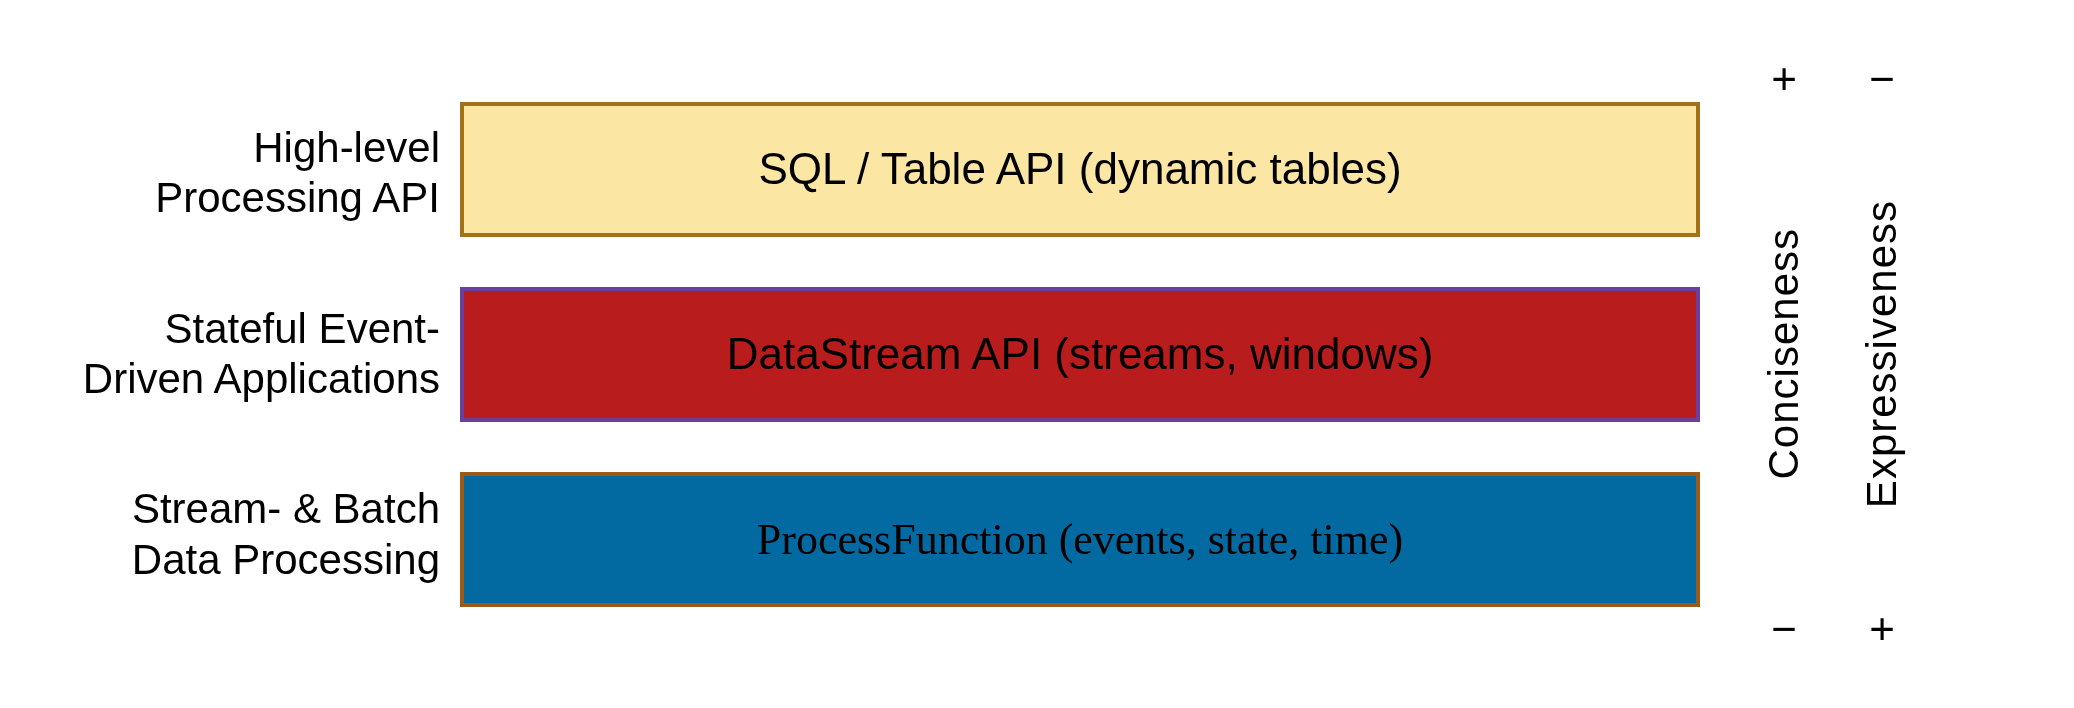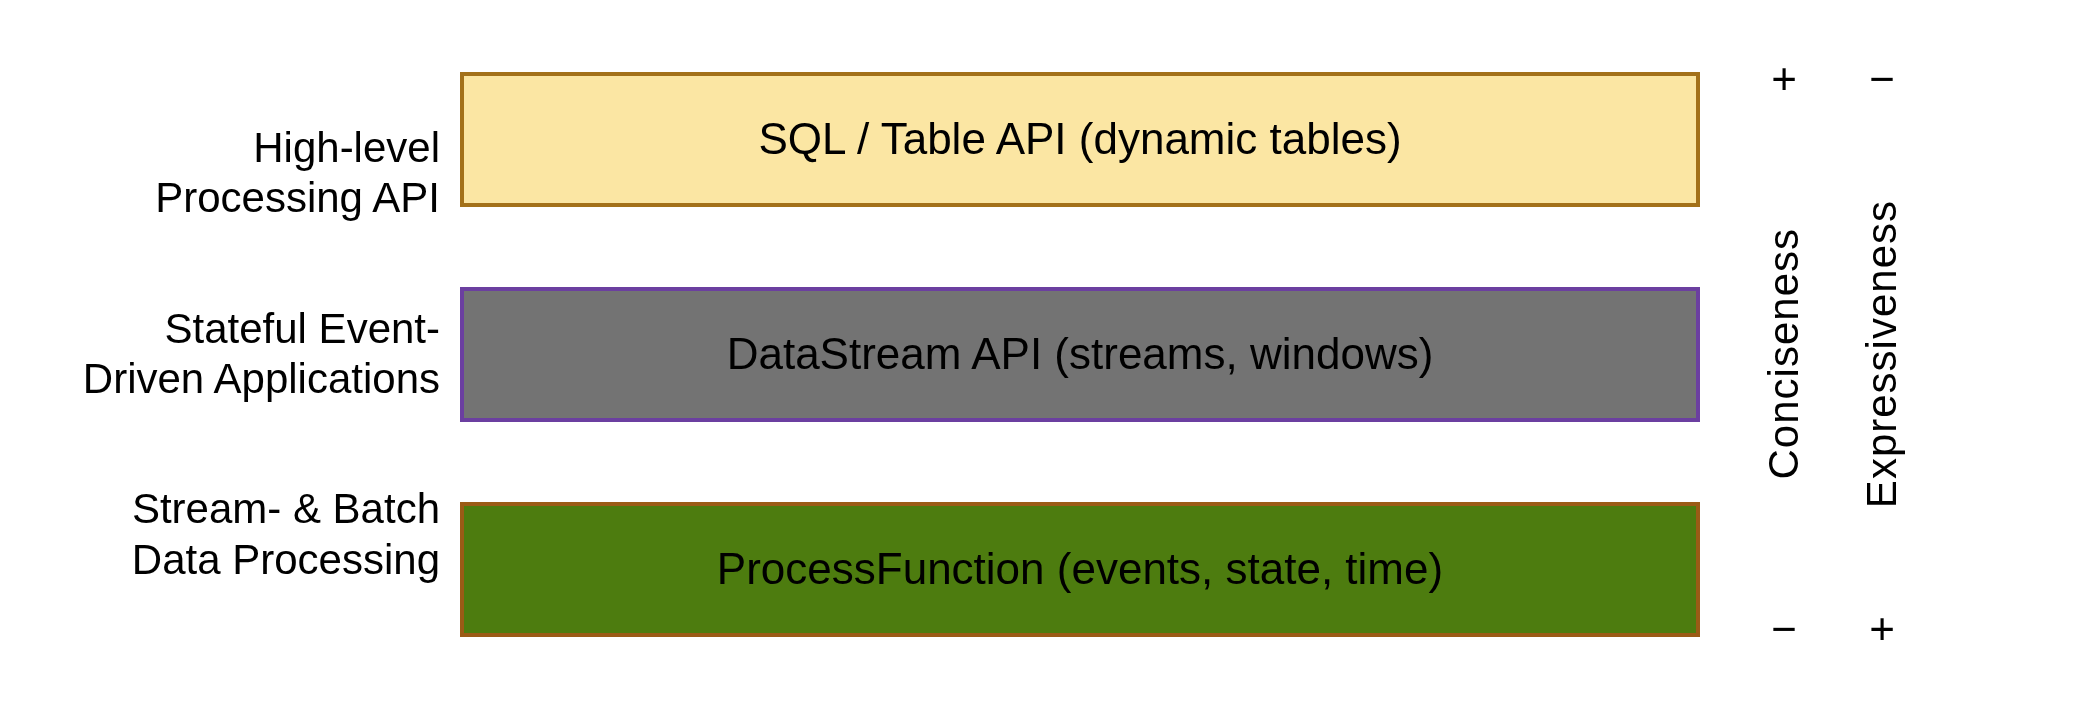--- a/index.html
+++ b/index.html
@@ -31,45 +31,46 @@
     .label-block {
       text-align: right;
       font-size: 42px;
       line-height: 1.2;
       color: #000;
       font-weight: 400;
     }
     .layers-col {
       display: flex;
       flex-direction: column;
-      gap: 80px;
+      gap: 50px;
       flex-grow: 1;
       max-width: 1240px;
     }
     .layer-box {
       border: 4px solid;
       height: 135px;
       display: flex;
       align-items: center;
       justify-content: center;
       font-size: 44px;
       color: #000;
       font-weight: 400;
     }
     .layer-1 {
       background: #fbe6a3;
       border-color: #a3711a;
     }
     .layer-2 {
-      background: #737373;
+      background: #b91c1c;
       border-color: #6b3fa0;
     }
     .layer-3 {
-      background: #4d7c0f;
+      background: #0369a1;
       border-color: #9b5b16;
+      font-family: Liberation Serif, serif;
     }
     .axes-col {
       display: flex;
       flex-direction: row;
       gap: 50px;
       margin-left: 60px;
       height: 600px;
       align-items: center;
     }
     .axis {

